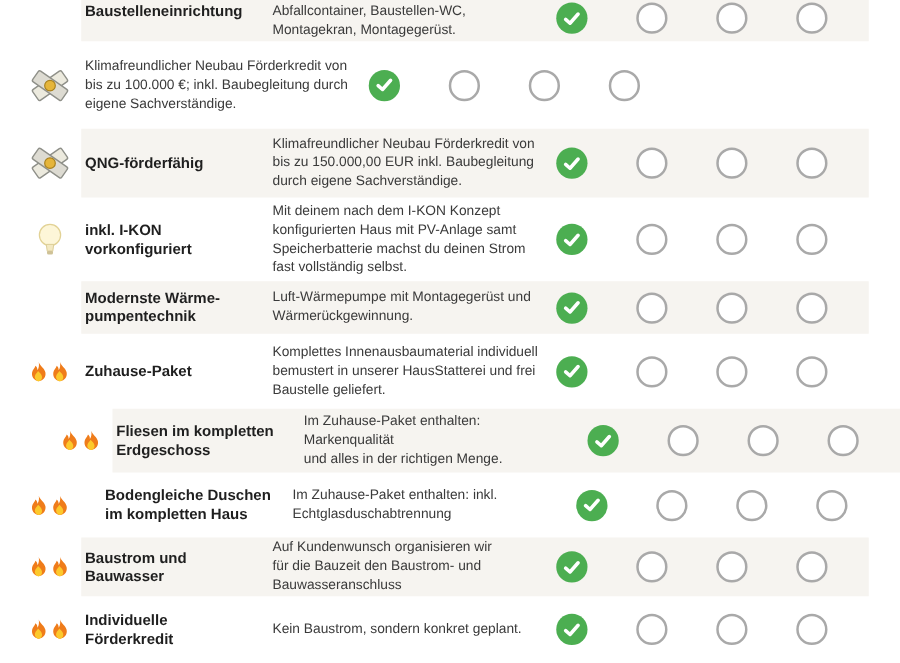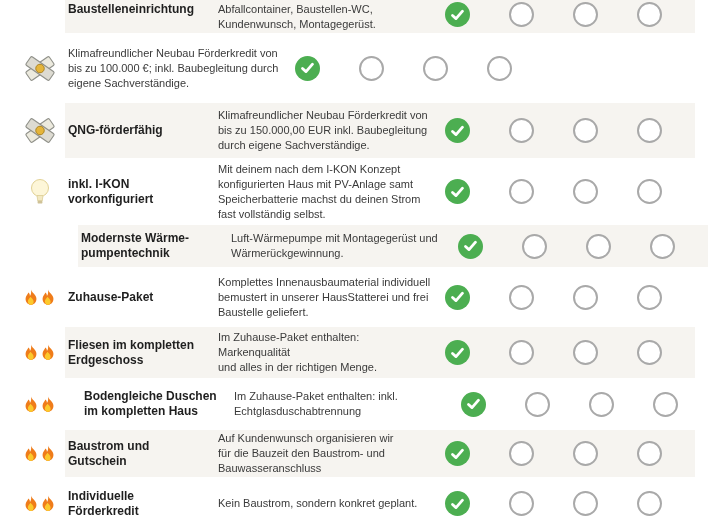--- a/index.html
+++ b/index.html
@@ -20,23 +20,23 @@
     display: flex;
     align-items: stretch;
     width: 720px;
     box-sizing: border-box;
   }
   
   .row:nth-child(1)  { min-height: 33px; }
   .row:nth-child(2)  { min-height: 70px; }
   .row:nth-child(3)  { min-height: 55px; }
   .row:nth-child(4)  { min-height: 67px; }
-  .row:nth-child(5)  { min-height: 42px; padding-left: 13px; }
+  .row:nth-child(5)  { min-height: 42px; }
   .row:nth-child(6)  { min-height: 60px; }
-  .row:nth-child(7)  { min-height: 51px; }
+  .row:nth-child(7)  { min-height: 51px; justify-content: flex-end; }
   .row:nth-child(8)  { min-height: 52px; gap: 16px; }
   .row:nth-child(9)  { min-height: 47px; }
   .row:nth-child(10) { min-height: 53px; }
 
   .icon-cell {
     flex: none;
     width: 65px;
     display: flex;
     align-items: center;
     justify-content: center;
@@ -105,21 +105,21 @@
 <body>
 
 <div class="table" id="rows">
     <div class="row striped">
     <div class="icon-cell">
       
     </div>
     <div class="band">
       <div class="title-cell">Baustelleneinrichtung</div>
       <div class="desc-cell">Abfallcontainer, Baustellen-WC,
-Kundenwunsch, Montagegerüst.</div>
+Montagekran, Montagegerüst.</div>
       <div class="checks">
           <div class="check yes">
             <svg width="15" height="12" viewBox="0 0 15 12">
               <path d="M2.5 6.5 L6 9.6 L12.5 2.2" stroke="#ffffff" stroke-width="2.8" fill="none" stroke-linecap="round" stroke-linejoin="round"></path>
             </svg>
           </div>
           <div class="check no"></div>
           <div class="check no"></div>
           <div class="check no"></div>
         </div>
@@ -342,21 +342,21 @@
             </g>
             <g transform="translate(17,0)">
               <path d="M8 0.5 C9 3.8 12.6 5.4 13.3 8.8 C14 12.4 11.7 15.5 8 16 C4.3 15.5 2 12.4 2.7 8.8 C3.1 6.6 4.8 5.4 5.4 3.5 C6.6 4.6 7 5.7 6.9 7.1 C8.2 5.3 8.4 3 8 0.5 Z" fill="#ef7c1a"></path>
               <path d="M8 16 C5.8 15.7 4.4 13.5 5 11.5 C5.5 9.9 6.8 9.3 7.4 7.8 C8.6 9 10.4 10.4 10.6 12.3 C10.8 14.3 9.8 15.7 8 16 Z" fill="#fcc92c"></path>
             </g>
           </svg>
         </span>
     </div>
     <div class="band">
       <div class="title-cell">Baustrom und
-Gutschein</div>
+Bauwasser</div>
       <div class="desc-cell">Auf Kundenwunsch organisieren wir
 für die Bauzeit den Baustrom- und
 Bauwasseranschluss</div>
       <div class="checks">
           <div class="check yes">
             <svg width="15" height="12" viewBox="0 0 15 12">
               <path d="M2.5 6.5 L6 9.6 L12.5 2.2" stroke="#ffffff" stroke-width="2.8" fill="none" stroke-linecap="round" stroke-linejoin="round"></path>
             </svg>
           </div>
           <div class="check no"></div>

